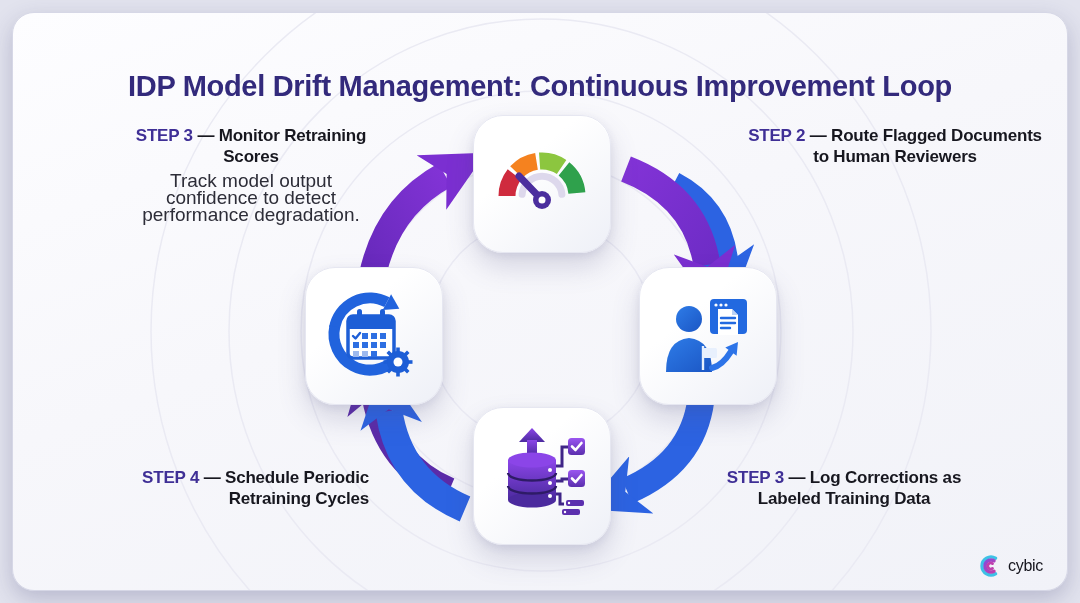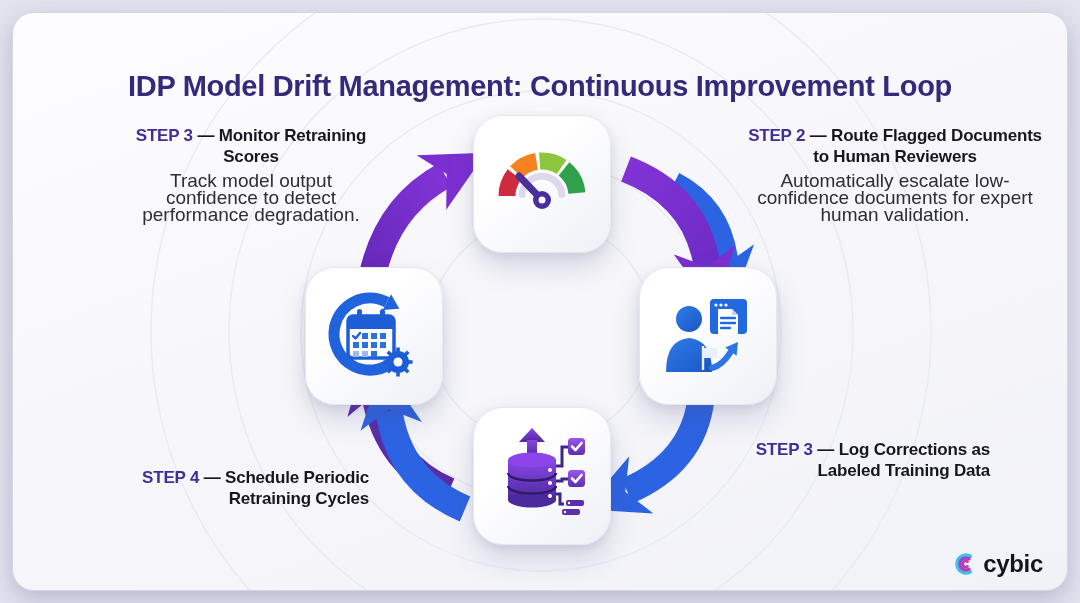--- a/index.html
+++ b/index.html
@@ -38,27 +38,27 @@
     margin:0;font-size:17px;line-height:21px;font-weight:bold;
     color:var(--text-dark,#17171f);letter-spacing:-.2px;
   }
   .step h2 .lbl{color:var(--step-label,#3f2f96);}
   .step p{
     margin:5px 0 0 0;font-size:19px;line-height:17px;
     color:var(--text-body,#2d2d38);
   }
   .step-1{left:120px;top:112px;width:236px;text-align:center;}
   .step-2{left:732px;top:112px;width:300px;text-align:center;}
-  .step-3{left:685px;top:426px;width:292px;text-align:right;}
+  .step-3{left:685px;top:454px;width:292px;text-align:center;}
   .step-4{left:92px;top:454px;width:264px;text-align:right;}
   .logo{
     position:absolute;right:24px;bottom:12px;
     display:flex;align-items:center;gap:5px;
   }
-  .logo .word{font-size:24px;font-weight:bold;color:#15151d;letter-spacing:-.3px;}
+  .logo .word{font-size:16px;font-weight:normal;color:#15151d;letter-spacing:-.3px;}
 </style>
 </head>
 <body>
 
 <div class="frame">
 
   <svg class="rings" width="1056" height="579">
     <g fill="none" stroke="#eaeaf3" stroke-width="1.5">
       <circle cx="528" cy="318" r="112"></circle>
       <circle cx="528" cy="318" r="170"></circle>
@@ -224,21 +224,20 @@
     </svg>
   </div>
 
   <div class="step step-1">
     <h2><span class="lbl">STEP 3</span> <span>—</span> <span>Monitor Retraining Scores</span></h2>
     <p>Track model output confidence to detect performance degradation.</p>
   </div>
 
   <div class="step step-2">
     <h2><span class="lbl">STEP 2</span> <span>—</span> <span>Route Flagged Documents to Human Reviewers</span></h2>
-    <p>Automatically escalate low-confidence documents for expert human validation.</p>
   </div>
 
   <div class="step step-3">
     <h2><span class="lbl">STEP 3</span> <span>—</span> <span>Log Corrections as Labeled Training Data</span></h2>
   </div>
 
   <div class="step step-4">
     <h2><span class="lbl">STEP 4</span> <span>—</span> <span>Schedule Periodic Retraining Cycles</span></h2>
   </div>
 

